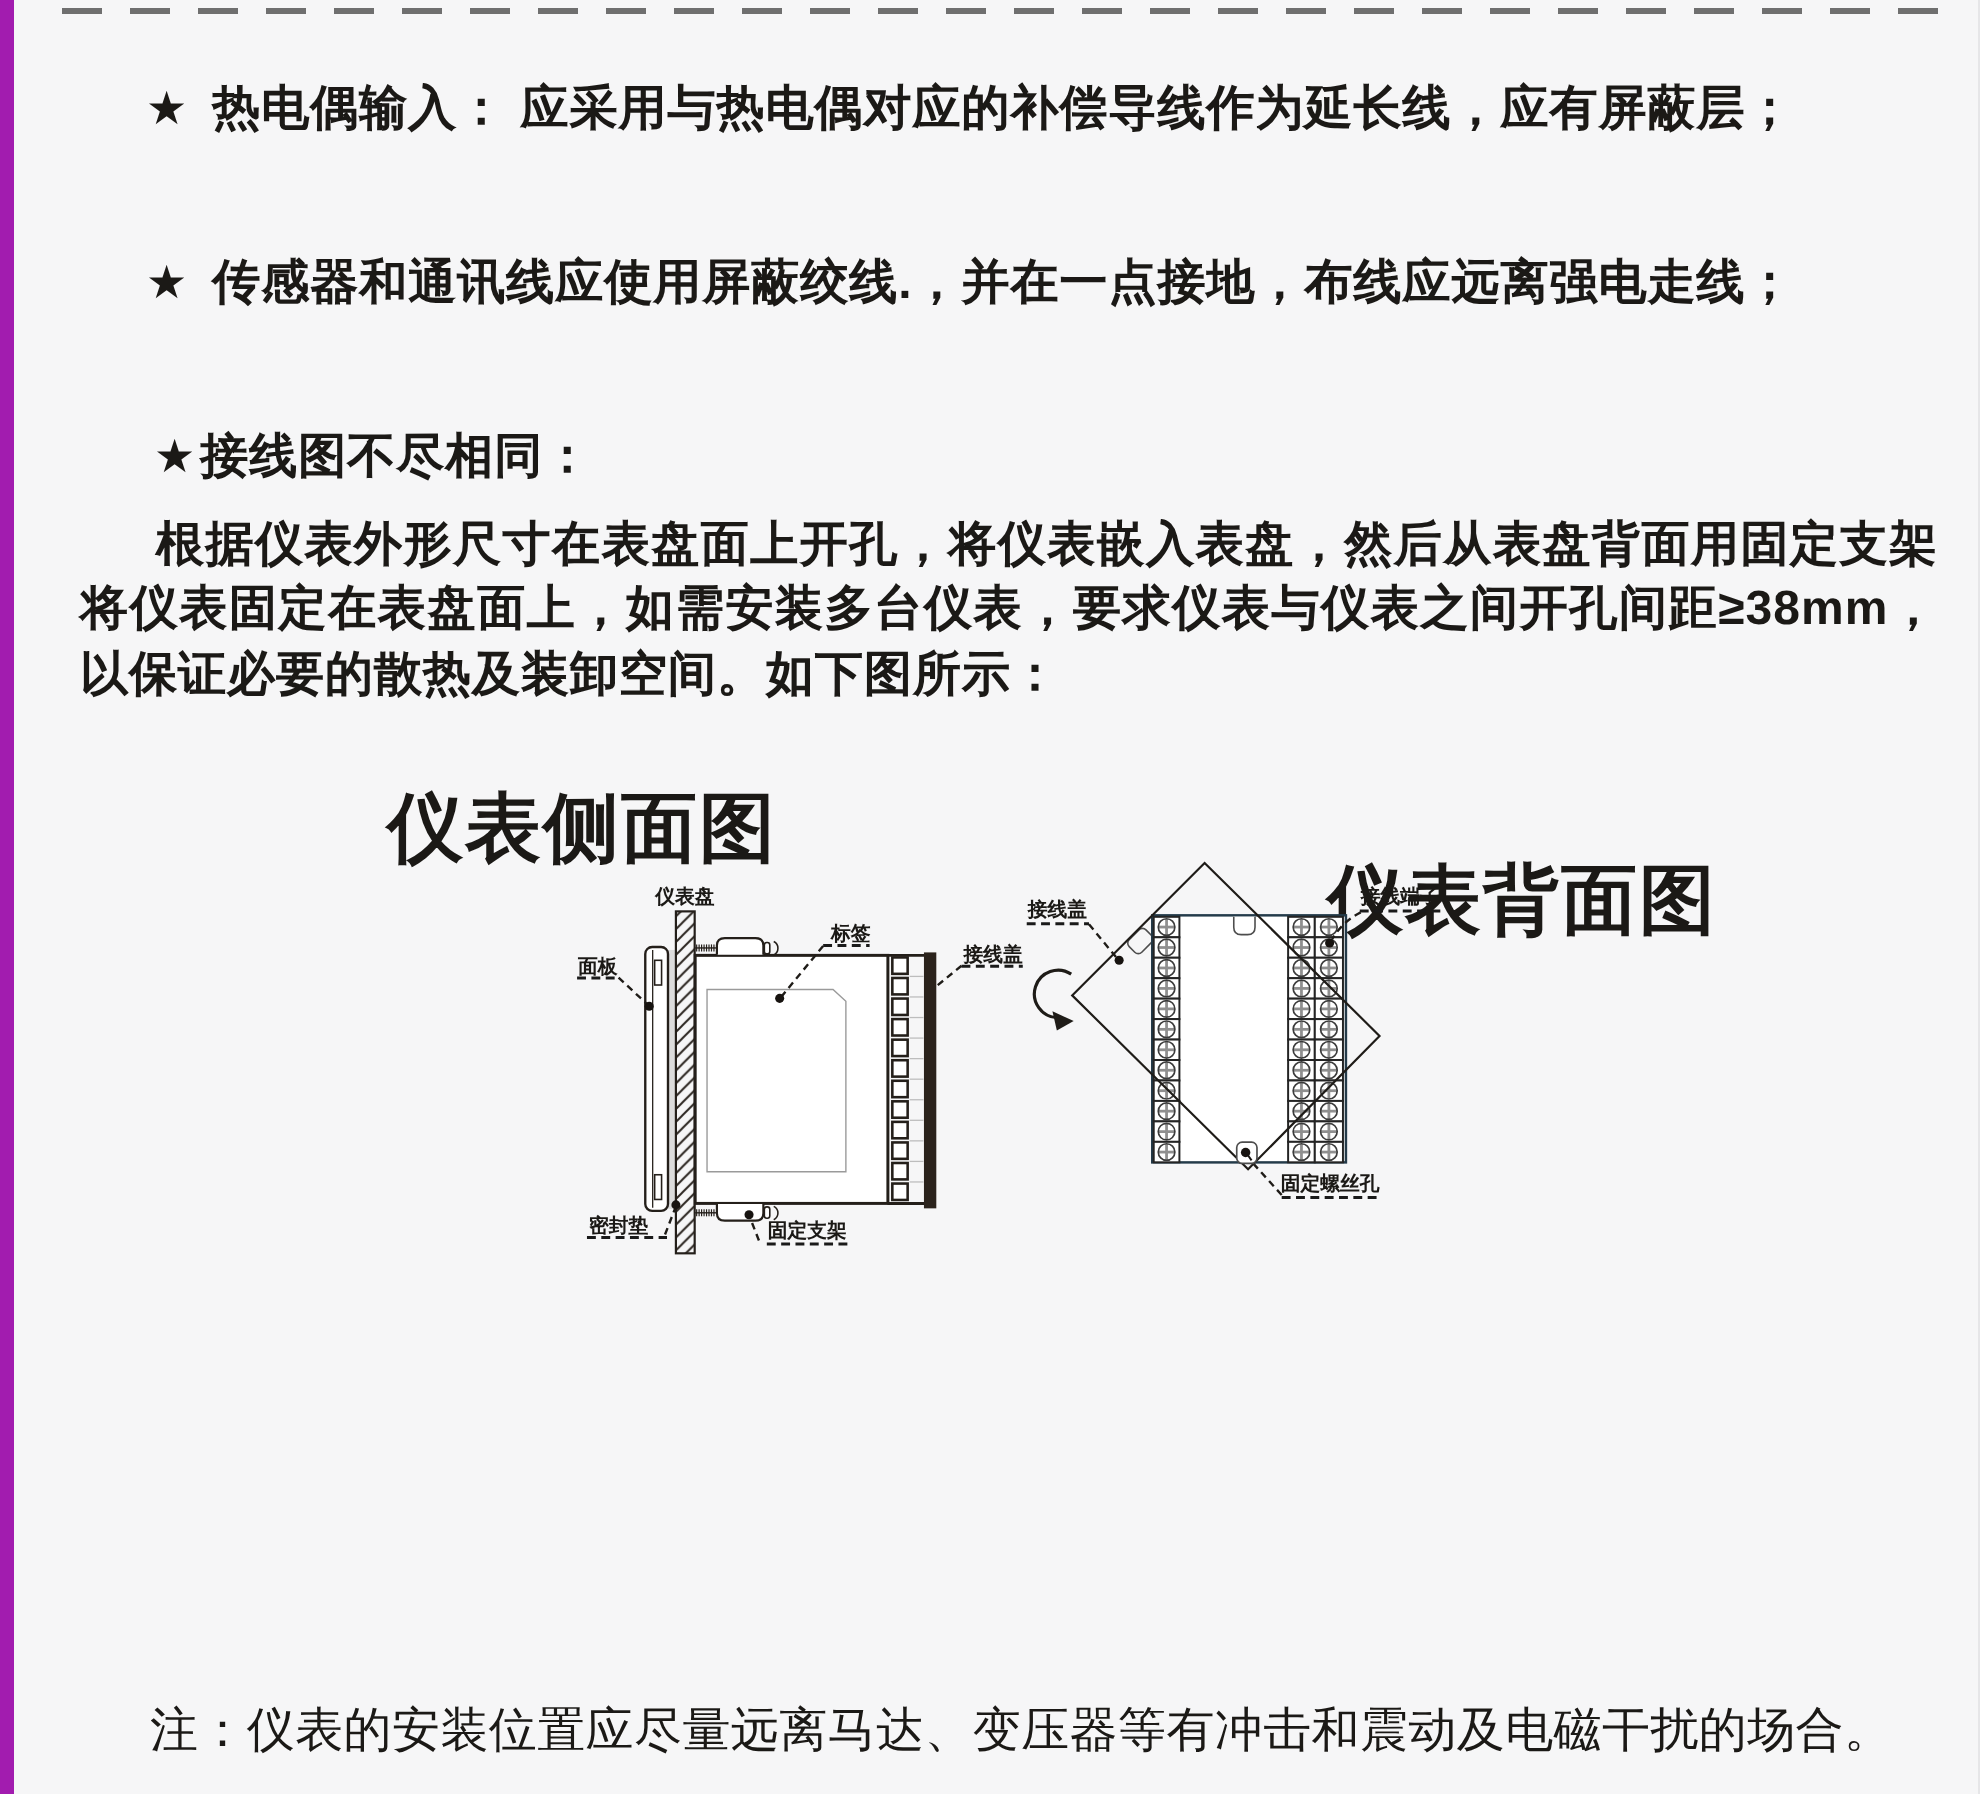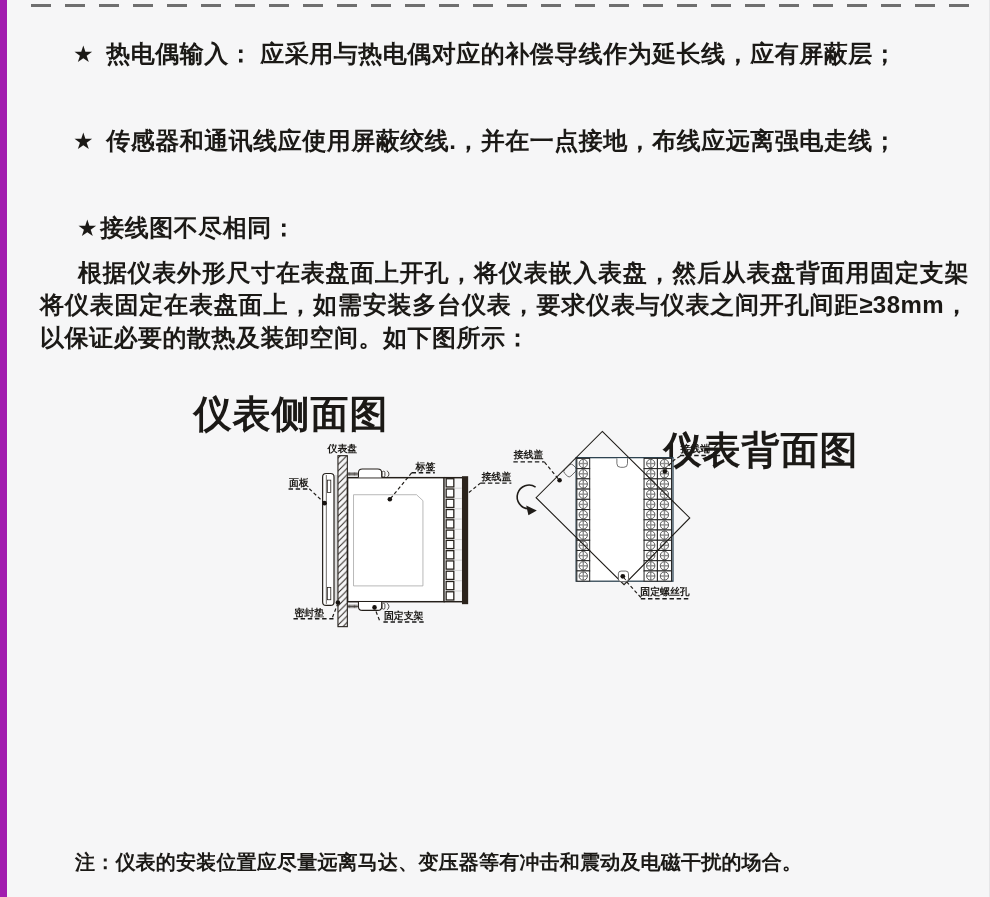--- a/index.html
+++ b/index.html
@@ -15,21 +15,21 @@
   .bullet{position:absolute;left:66px;white-space:nowrap;font-size:24px;font-weight:bold;
         letter-spacing:.5px;}
   .bullet .star{display:inline-block;margin-right:12px;font-size:23px;}
   .bullet.tight{left:70px;}
   .bullet.tight .star{margin-right:2px;}
   .para{position:absolute;left:33px;top:257px;width:929px;font-size:24px;font-weight:bold;
         line-height:32.4px;text-align:justify;text-indent:38px;letter-spacing:.5px;}
   .dtitle{position:absolute;top:389px;transform:translateX(-50%);font-size:38px;font-weight:bold;
         font-family:Liberation Serif, serif;letter-spacing:1px;white-space:nowrap;}
   #t-side{left:284px;} #t-back{left:754px;margin-top:36px;}
-  .note{position:absolute;left:68px;top:849px;white-space:nowrap;font-size:20px;font-weight:bold;
+  .note{position:absolute;left:68px;top:849px;white-space:nowrap;font-size:24px;font-weight:normal;
         letter-spacing:.2px;}
   svg text{font-family:"Liberation Sans","DejaVu Sans",sans-serif;font-weight:bold;
         font-size:20px;fill:var(--c-ink);}
   .dashu{stroke:#1a1a1a;stroke-width:3;stroke-dasharray:9 5.5;fill:none;}
   .lead{stroke:#1f1c18;stroke-width:2.4;stroke-dasharray:7 5;fill:none;}
   .dot{fill:#171310;}
 </style>
 </head>
 <body>
 

